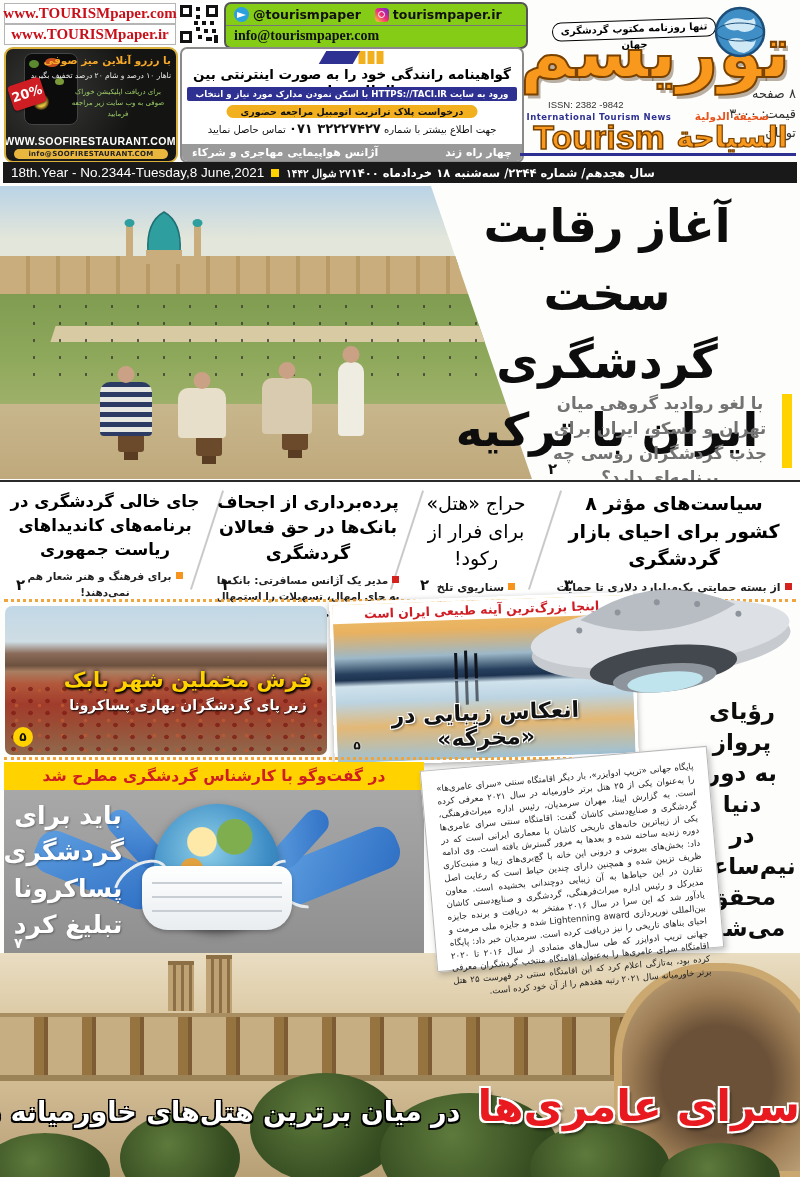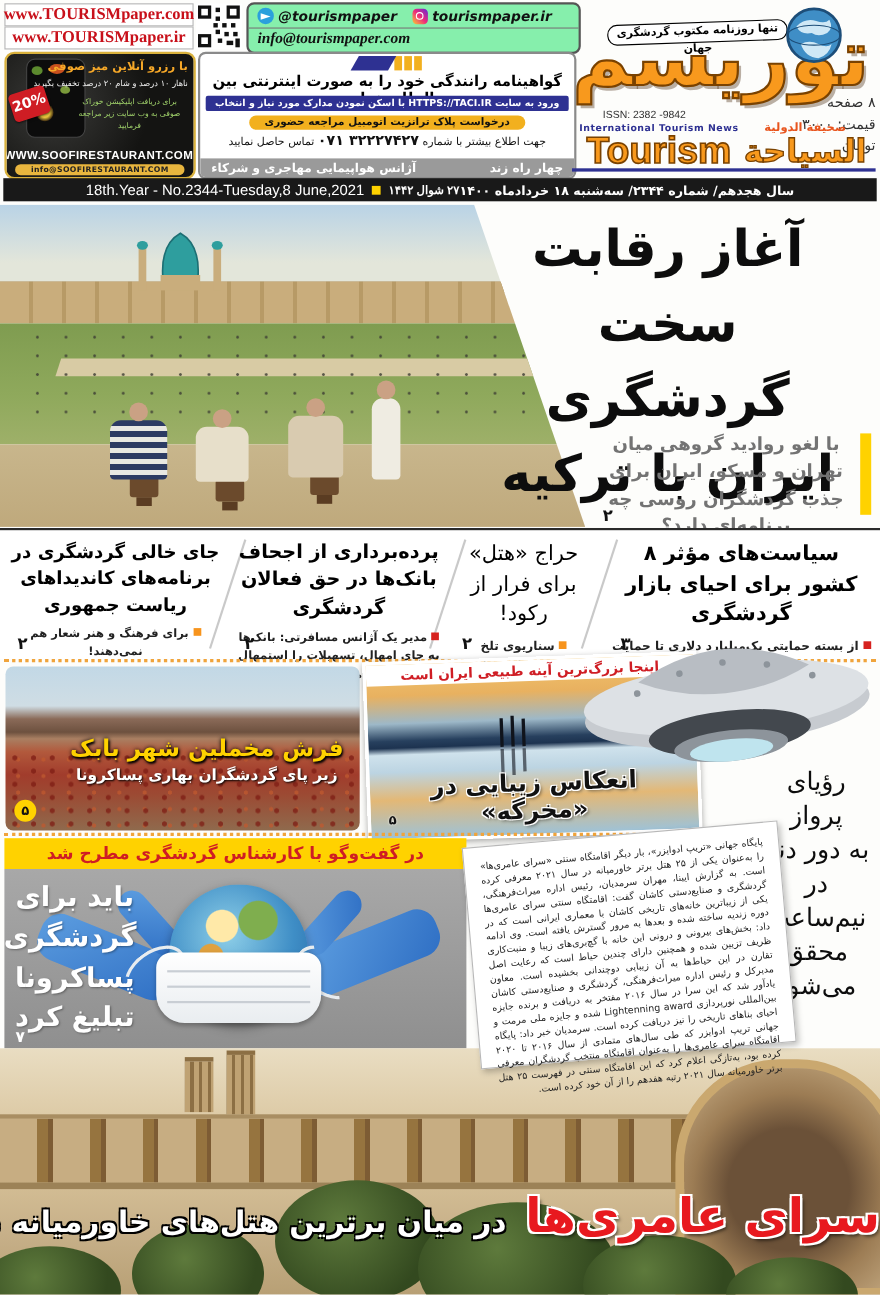--- a/index.html
+++ b/index.html
@@ -6,21 +6,21 @@
   #page{position:relative;width:800px;height:1177px;margin:0 auto;background:#fdfdfb;
         font-family:"DejaVu Sans",sans-serif;overflow:hidden;}
   .abs{position:absolute;}
   .rtl{direction:rtl;}
 
   
   .url-box{left:4px;width:170px;height:19px;border:1px solid #b5b5b5;background:#fff;
            display:flex;align-items:center;justify-content:center;
            font-family:"Liberation Serif",serif;font-weight:bold;font-size:15px;color:#c8101a;}
   .qr-wrap{left:178px;top:3px;width:42px;height:42px;}
-  .social-box{left:224px;top:2px;width:300px;height:43px;border:2px solid #555;border-radius:7px;background:#86efac;font-style:italic;}
+  .social-box{left:224px;top:2px;width:300px;height:43px;border:2px solid #555;border-radius:7px;background:#84cc16;}
   .social-row1{display:flex;align-items:center;gap:14px;height:21px;padding:0 8px;border-bottom:1.5px solid #777;}
   .social-item{display:flex;align-items:center;gap:4px;font-size:12.5px;font-weight:bold;color:#111;}
   .tg-icon{width:15px;height:15px;border-radius:50%;background:#2ba0dc;display:inline-block;position:relative;}
   .tg-icon::after{content:"";position:absolute;left:3px;top:4.5px;width:0;height:0;
       border-left:9px solid #fff;border-top:3px solid transparent;border-bottom:3px solid transparent;}
   .ig-icon{width:14px;height:14px;border-radius:4px;background:linear-gradient(45deg,#f9ce34,#ee2a7b,#6228d7);
       display:inline-block;position:relative;}
   .ig-icon::after{content:"";position:absolute;left:3.5px;top:3.5px;width:5px;height:5px;border:1.5px solid #fff;border-radius:50%;}
   .social-row2{height:20px;display:flex;align-items:center;padding:0 8px;
       font-family:"Liberation Serif",serif;font-weight:bold;font-size:14px;color:#111;}
@@ -68,21 +68,21 @@
   .logo2-latin .tagl{font-size:8.5px;font-weight:bold;color:#2e3192;letter-spacing:.5px;}
   .logo2-latin .word{font-family:"Liberation Sans",sans-serif;font-size:34px;font-weight:900;color:#f8991d;
       -webkit-text-stroke:1.5px #7a4200;line-height:.9;}
   .logo2-ar{left:668px;top:110px;width:128px;text-align:center;}
   .logo2-ar .tagl{font-size:10.5px;font-weight:bold;color:#e8541d;}
   .logo2-ar .word{font-size:29px;font-weight:900;color:#f8991d;-webkit-text-stroke:1.2px #7a4200;line-height:1.05;}
   .blue-rule{left:520px;top:153px;width:276px;height:3px;background:#2e3192;}
 
   
   .datebar{left:3px;top:162px;width:794px;height:21px;background:#191919;color:#fff;
-      display:flex;align-items:center;justify-content:center;padding:0 8px;box-sizing:border-box;}
+      display:flex;align-items:center;justify-content:flex-start;padding:0 8px;box-sizing:border-box;}
   .datebar-left{display:flex;align-items:center;gap:7px;font-family:"Liberation Sans",sans-serif;font-size:13.5px;}
   .ysq{width:8px;height:8px;background:#ffd200;display:inline-block;}
   .date-hijri{font-size:10.5px;font-weight:bold;}
   .date-fa{font-size:11.5px;font-weight:bold;}
 
   
   .lead-photo{left:0;top:186px;width:532px;height:293px;clip-path:polygon(0 0,81% 0,100% 100%,0 100%);
       background:linear-gradient(#bcd6e6 0%,#d8e2dc 22%,#cdb98b 30%,#c3a873 34%,#7d9a4e 40%,#87a455 55%,#b7a握0 0);}
   .lp-sky{position:absolute;inset:0;background:linear-gradient(#b9d3e6,#e3e6da 60%);height:88px;}
   .lp-build{position:absolute;top:70px;left:0;right:0;height:38px;
@@ -137,21 +137,21 @@
       background:linear-gradient(#f2c36c 0%,#e8b160 18%,#9db8c8 34%,#27405e 44%,#1d3350 48%,#cfe2ec 52%,
       #bcd4e2 62%,#e3b876 78%,#9fc2d6 100%);}
   .lake-kick{position:absolute;top:0;left:0;right:0;height:19px;background:#fff;direction:rtl;text-align:center;
       font-size:12.5px;font-weight:bold;color:#cf1d24;line-height:19px;}
   .lake-cap{position:absolute;bottom:8px;right:10px;left:10px;direction:rtl;text-align:center;font-size:22px;font-weight:900;color:#111;
       text-shadow:-1px -1px 0 #fff,1px -1px 0 #fff,-1px 1px 0 #fff,1px 1px 0 #fff,2px 2px 3px rgba(0,0,0,.4);}
   .lake-page{position:absolute;bottom:10px;left:16px;font-size:12px;font-weight:bold;color:#111;
       text-shadow:0 0 2px #fff;}
   .fig{position:absolute;width:2.5px;background:#10141c;}
   .ufo{left:524px;top:582px;width:276px;height:140px;transform:rotate(-6deg);z-index:3;}
-  .ufo-head{left:688px;top:696px;width:108px;direction:rtl;text-align:center;font-size:23px;font-weight:400;
+  .ufo-head{left:688px;top:696px;width:108px;direction:rtl;text-align:center;font-size:23px;font-weight:700;
       color:#0d0d0d;line-height:1.35;}
   .ufo-page{left:706px;top:852px;font-size:14px;font-weight:bold;color:#111;}
 
   
   .int-kick{left:4px;top:762px;width:420px;height:28px;background:#ffd200;direction:rtl;text-align:center;
       font-size:15.5px;font-weight:bold;color:#cf1d24;line-height:28px;}
   .int-box{left:4px;top:790px;width:420px;height:163px;background:linear-gradient(#a8a8a8,#8f8f8f);overflow:hidden;}
   .int-head{position:absolute;right:300px;left:8px;top:8px;direction:rtl;text-align:center;font-size:25px;font-weight:900;
       color:#fff;line-height:1.45;text-shadow:1px 1px 2px rgba(0,0,0,.35);}
   .int-page{position:absolute;left:10px;bottom:2px;font-size:14px;font-weight:bold;color:#fff;}

